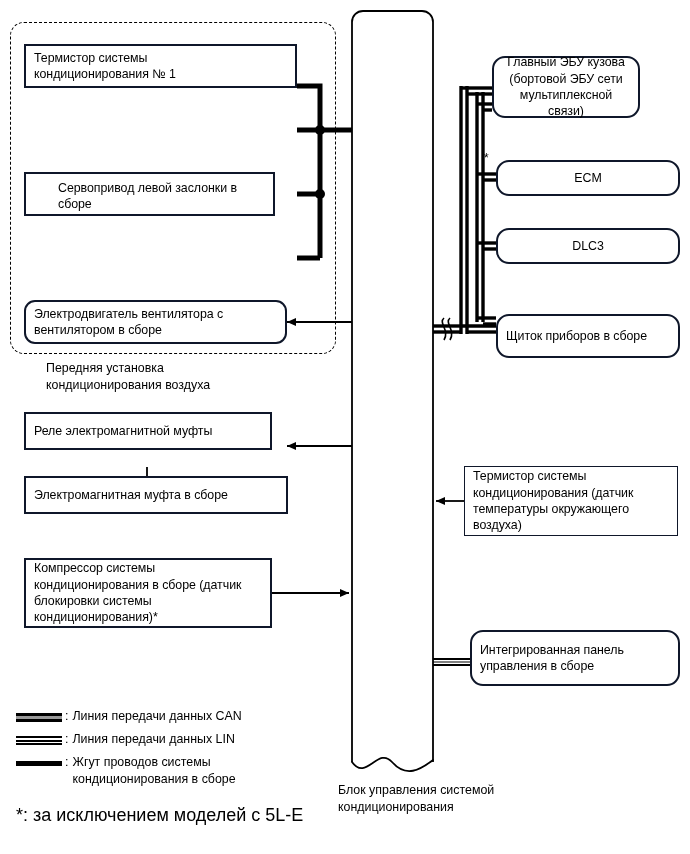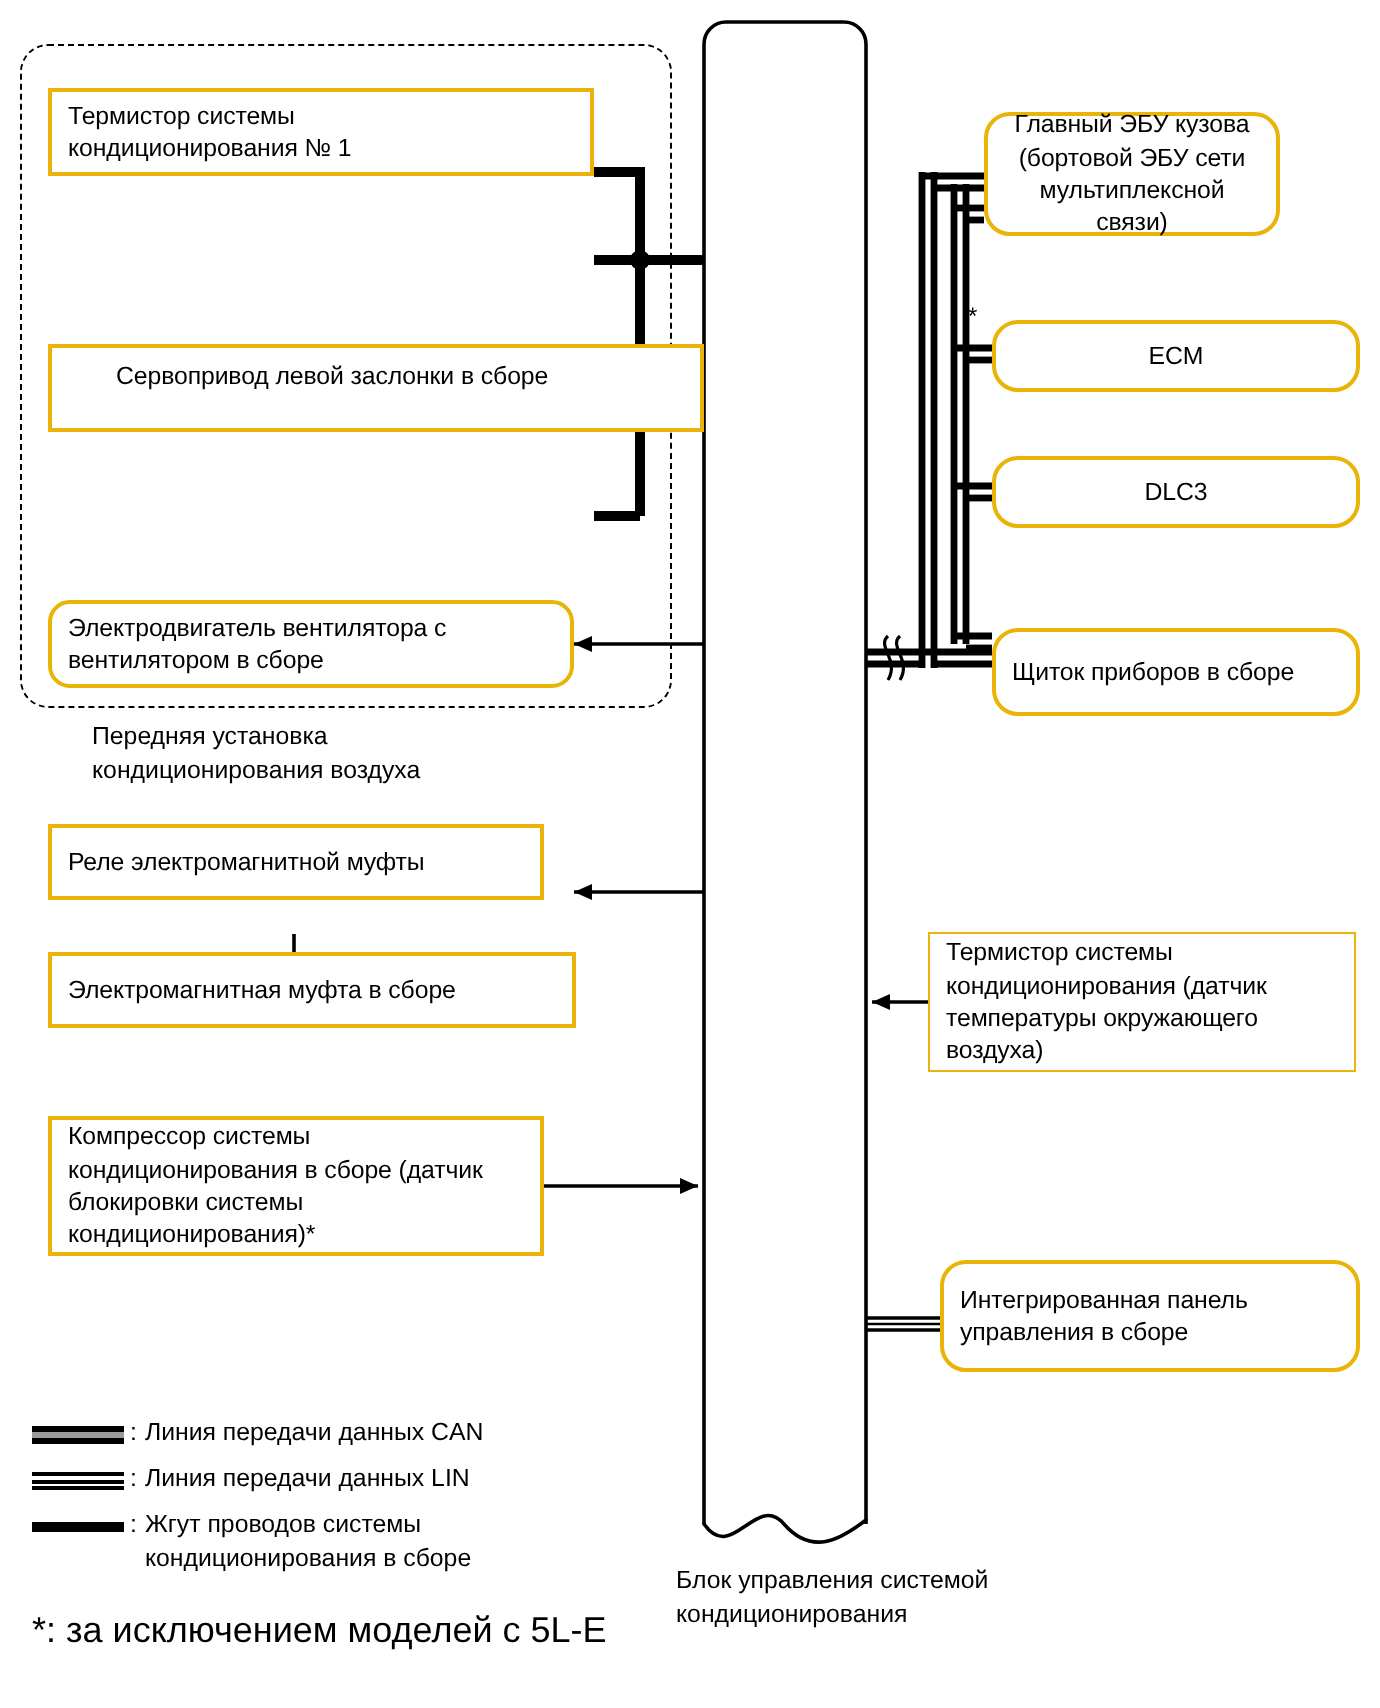--- a/index.html
+++ b/index.html
@@ -23,21 +23,21 @@
     top: 0;
     width: 690px;
     height: 854px;
     pointer-events: none;
   }
   
   .box {
     position: absolute;
     box-sizing: border-box;
     background: #ffffff;
-    border: 2px solid #eab308;
+    border: 2px solid #0f172a;
     display: flex;
     align-items: center;
     padding: 0 8px;
     font-size: 12.4px;
     line-height: 1.32;
     letter-spacing: -0.05px;
   }
   .box.center-text {
     justify-content: center;
     text-align: center;
@@ -226,21 +226,21 @@
   </svg>
 
   <div class="dashed-group" style="left:10px; top:22px; width:326px; height:332px;"></div>
 
   <div class="box" style="left:24px; top:44px; width:273px; height:44px;">
     <span style="white-space:pre-line;">Термистор системы
 кондиционирования № 1</span>
   </div>
 
 
-  <div class="box" style="left:24px; top:172px; width:328px; height:44px;padding-left:32px;">
+  <div class="box" style="left:24px; top:172px; width:251px; height:44px;padding-left:32px;">
     <span style="white-space:pre-line; align-self:flex-start; margin-top:6px;">Сервопривод левой заслонки в сборе</span>
   </div>
 
 
   <div class="box" style="left:24px; top:300px; width:263px; height:44px;border-radius:11px;">
     <span style="white-space:pre-line;">Электродвигатель вентилятора с
 вентилятором в сборе</span>
   </div>
 
   <div class="caption" style="left:46px; top:360px; width:250px;">Передняя установка

